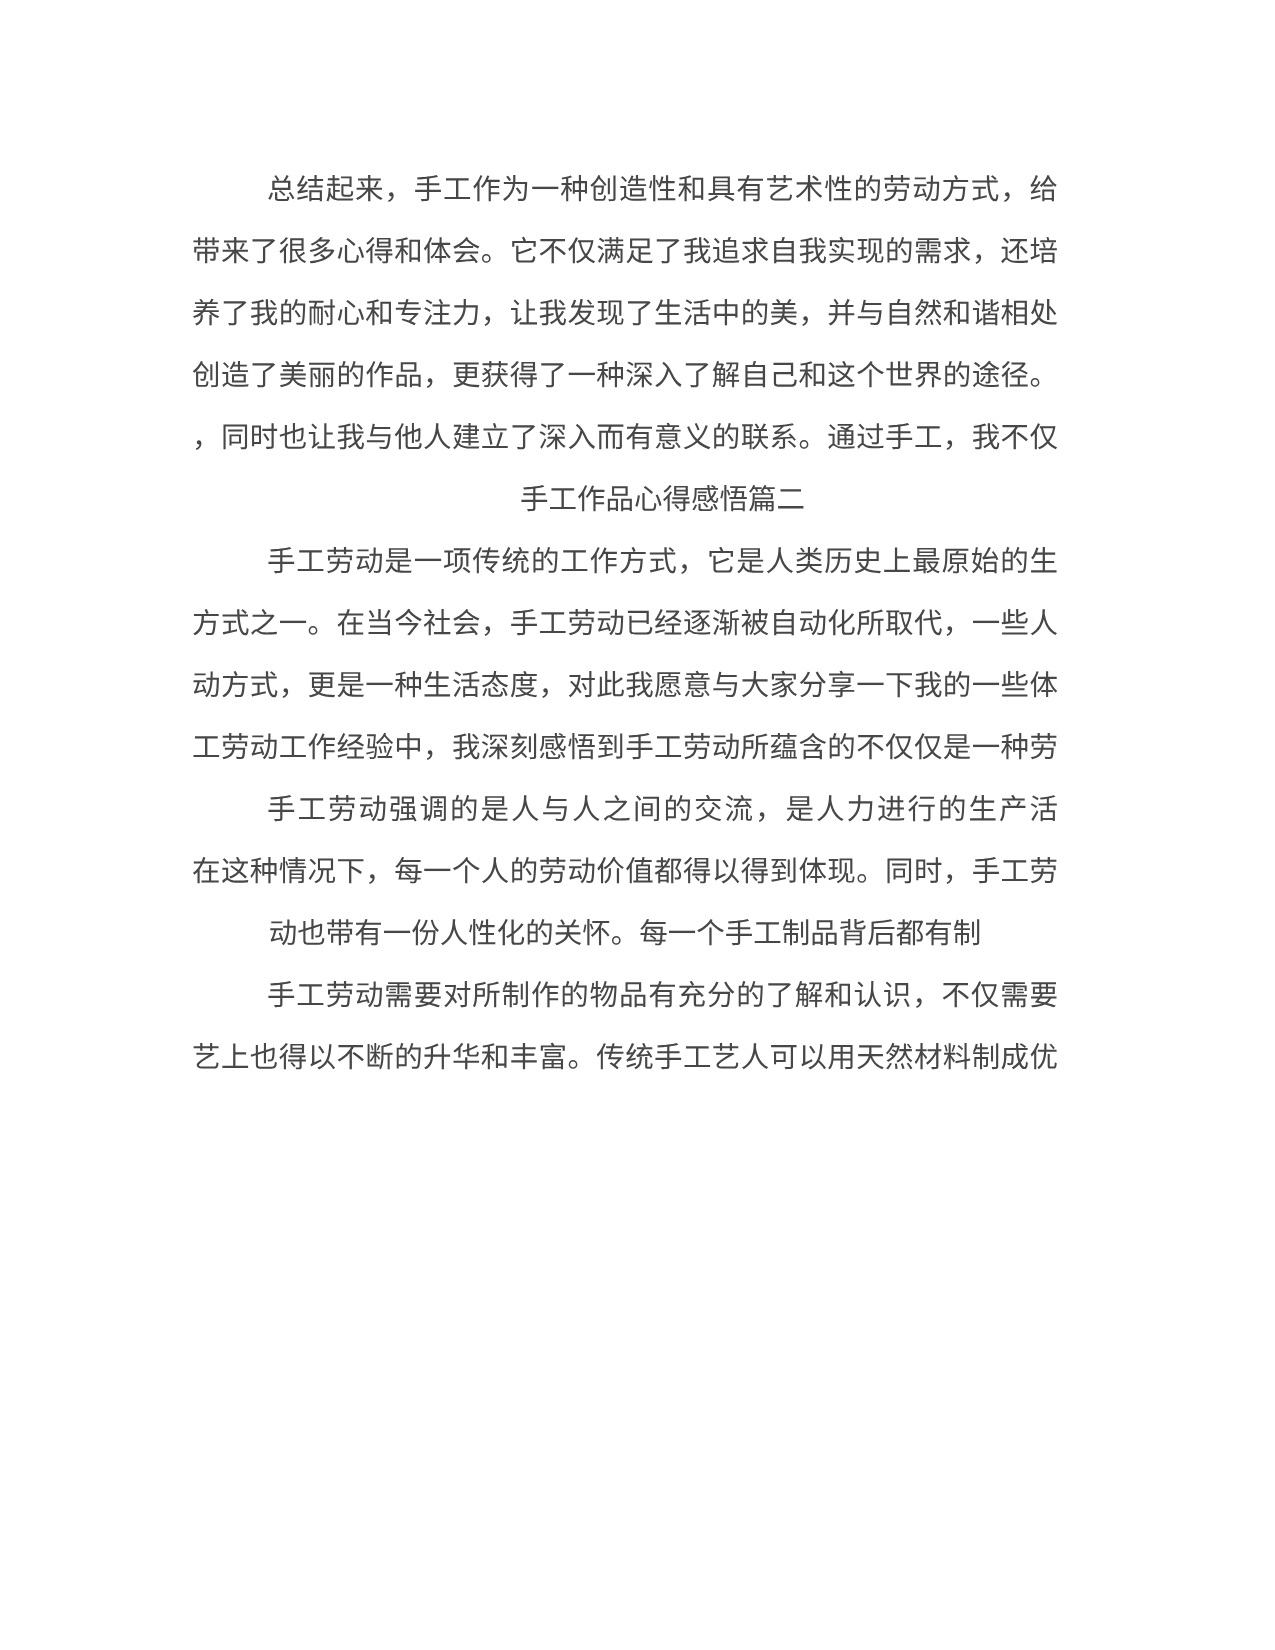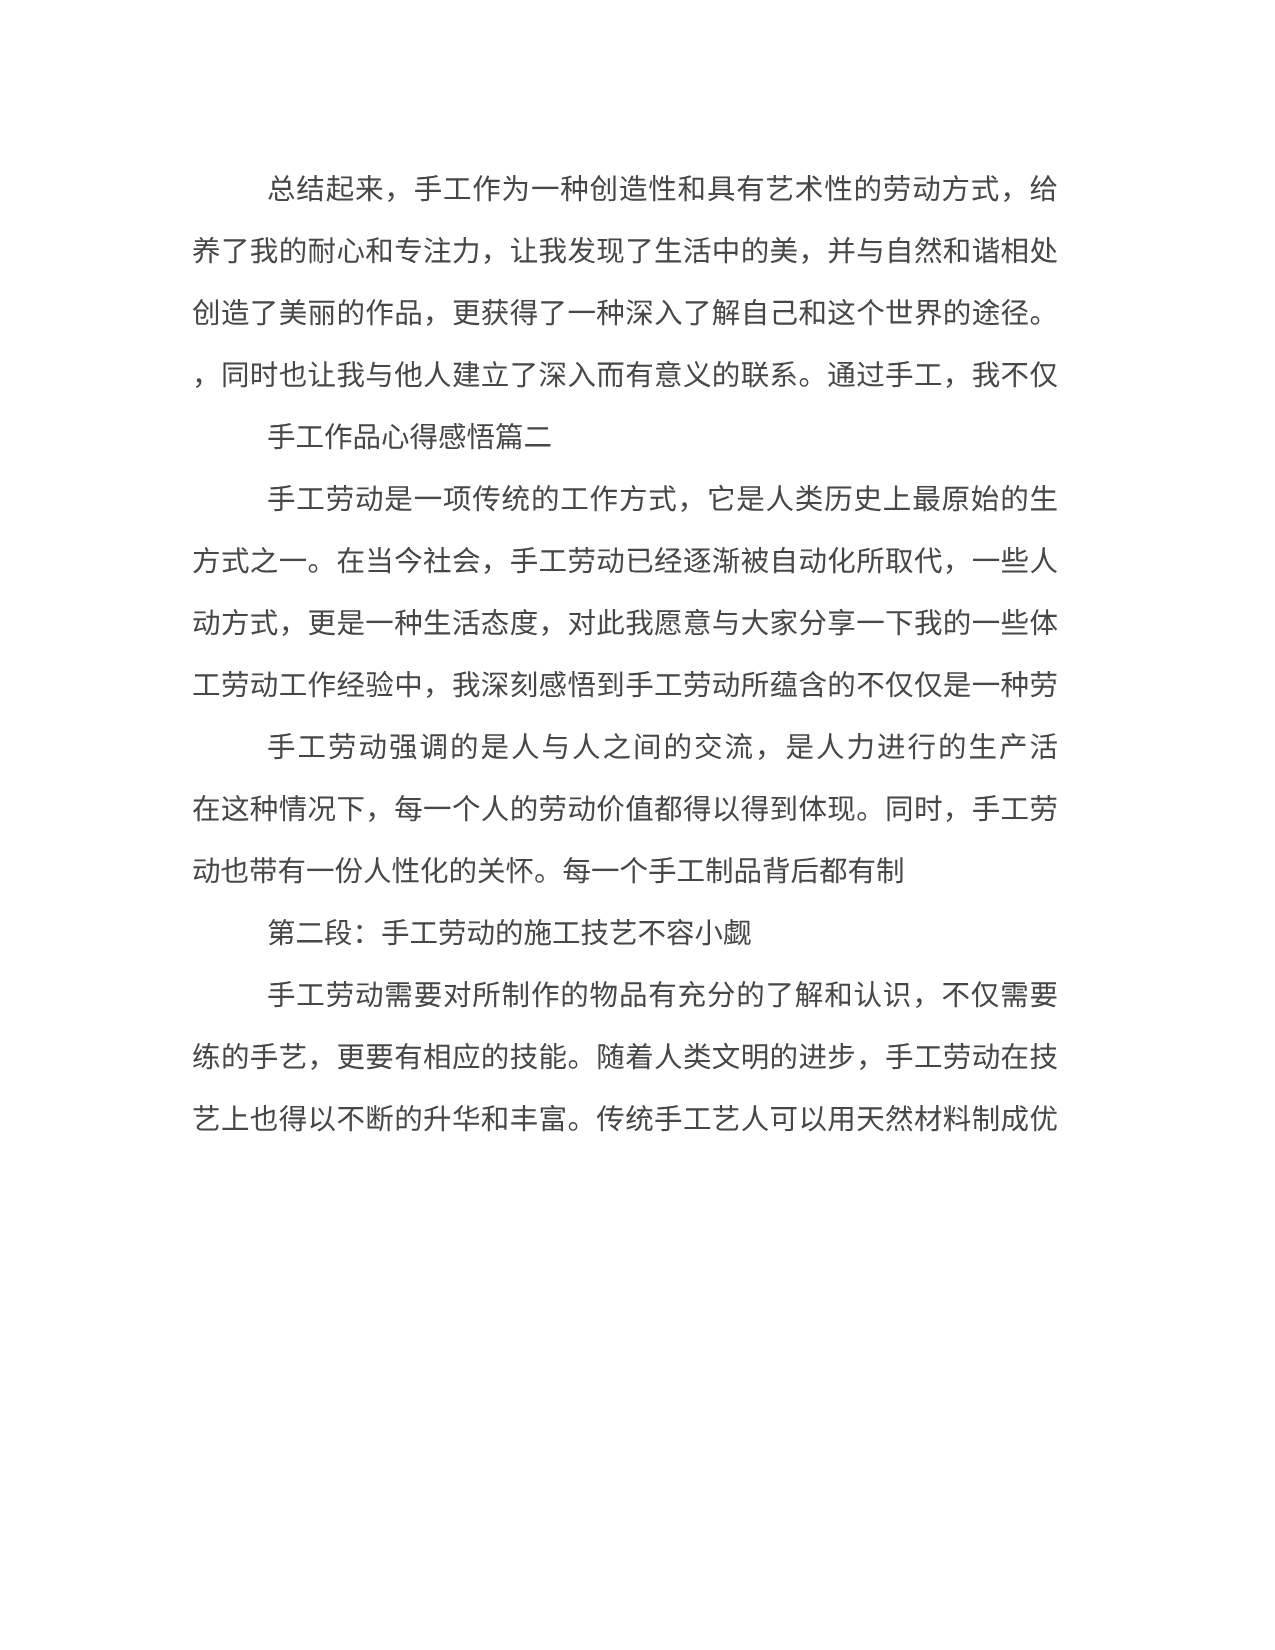--- a/index.html
+++ b/index.html
@@ -21,47 +21,46 @@
     top: 159px;
     width: 866px;
     font-size: 28.5px;
     line-height: 62px;
     color: #474747;
     font-weight: 400;
   }
   .line {
     height: 62px;
     overflow: hidden;
-    text-align: left;
+    text-align: center;
     white-space: normal;
   }
   .line.indent {
     padding-left: 75px;
   }
   
   .line.flush {
     text-align: justify;
     text-align-last: justify;
   }
 </style>
 </head>
 <body>
 
 <div class="page" style="background: rgb(255, 255, 255);">
   <div class="text-block" style="color: rgb(71, 71, 71);">
       <div class="line indent flush">总结起来，手工作为一种创造性和具有艺术性的劳动方式，给我</div>
+      <div class="line flush">带来了很多心得和体会。它不仅满足了我追求自我实现的需求，还培</div>
       <div class="line flush">养了我的耐心和专注力，让我发现了生活中的美，并与自然和谐相处</div>
       <div class="line flush">创造了美丽的作品，更获得了一种深入了解自己和这个世界的途径。</div>
       <div class="line flush">，同时也让我与他人建立了深入而有意义的联系。通过手工，我不仅</div>
       <div class="line indent">手工作品心得感悟篇二</div>
       <div class="line indent flush">手工劳动是一项传统的工作方式，它是人类历史上最原始的生产</div>
       <div class="line flush">方式之一。在当今社会，手工劳动已经逐渐被自动化所取代，一些人</div>
       <div class="line flush">动方式，更是一种生活态度，对此我愿意与大家分享一下我的一些体</div>
       <div class="line flush">工劳动工作经验中，我深刻感悟到手工劳动所蕴含的不仅仅是一种劳</div>
       <div class="line indent flush">手工劳动强调的是人与人之间的交流，是人力进行的生产活动。</div>
       <div class="line flush">在这种情况下，每一个人的劳动价值都得以得到体现。同时，手工劳</div>
       <div class="line">动也带有一份人性化的关怀。每一个手工制品背后都有制</div>
-      <div class="line indent">第二段：手工劳动的施工技艺不容小觑</div>
       <div class="line indent flush">手工劳动需要对所制作的物品有充分的了解和认识，不仅需要熟</div>
-      <div class="line flush">练的手艺，更要有相应的技能。随着人类文明的进步，手工劳动在技</div>
       <div class="line flush">艺上也得以不断的升华和丰富。传统手工艺人可以用天然材料制成优</div>
     </div>
 </div>
 
 </body></html>

